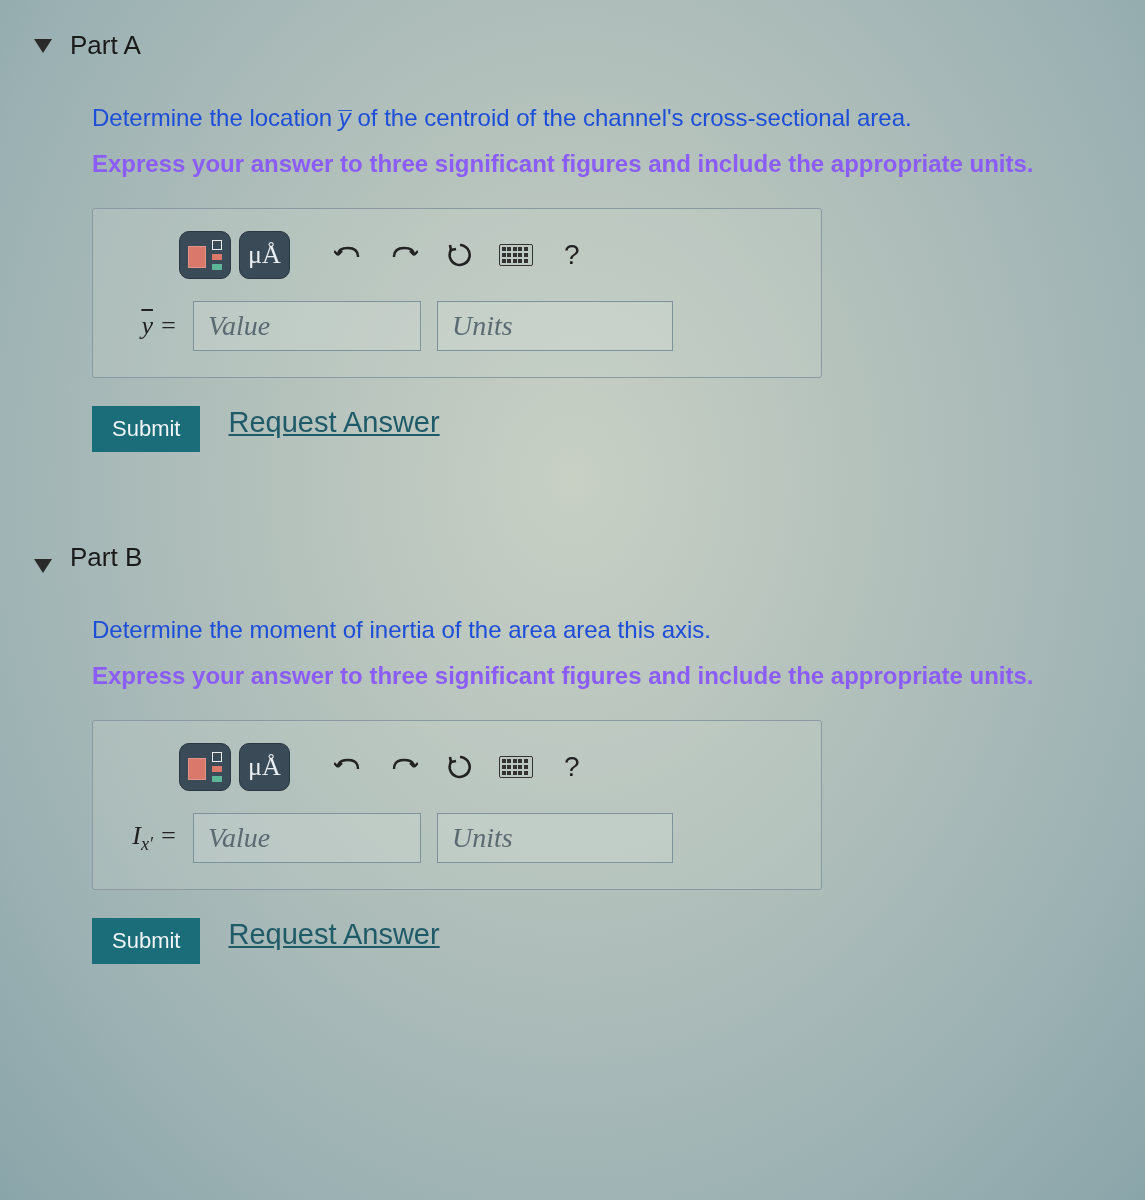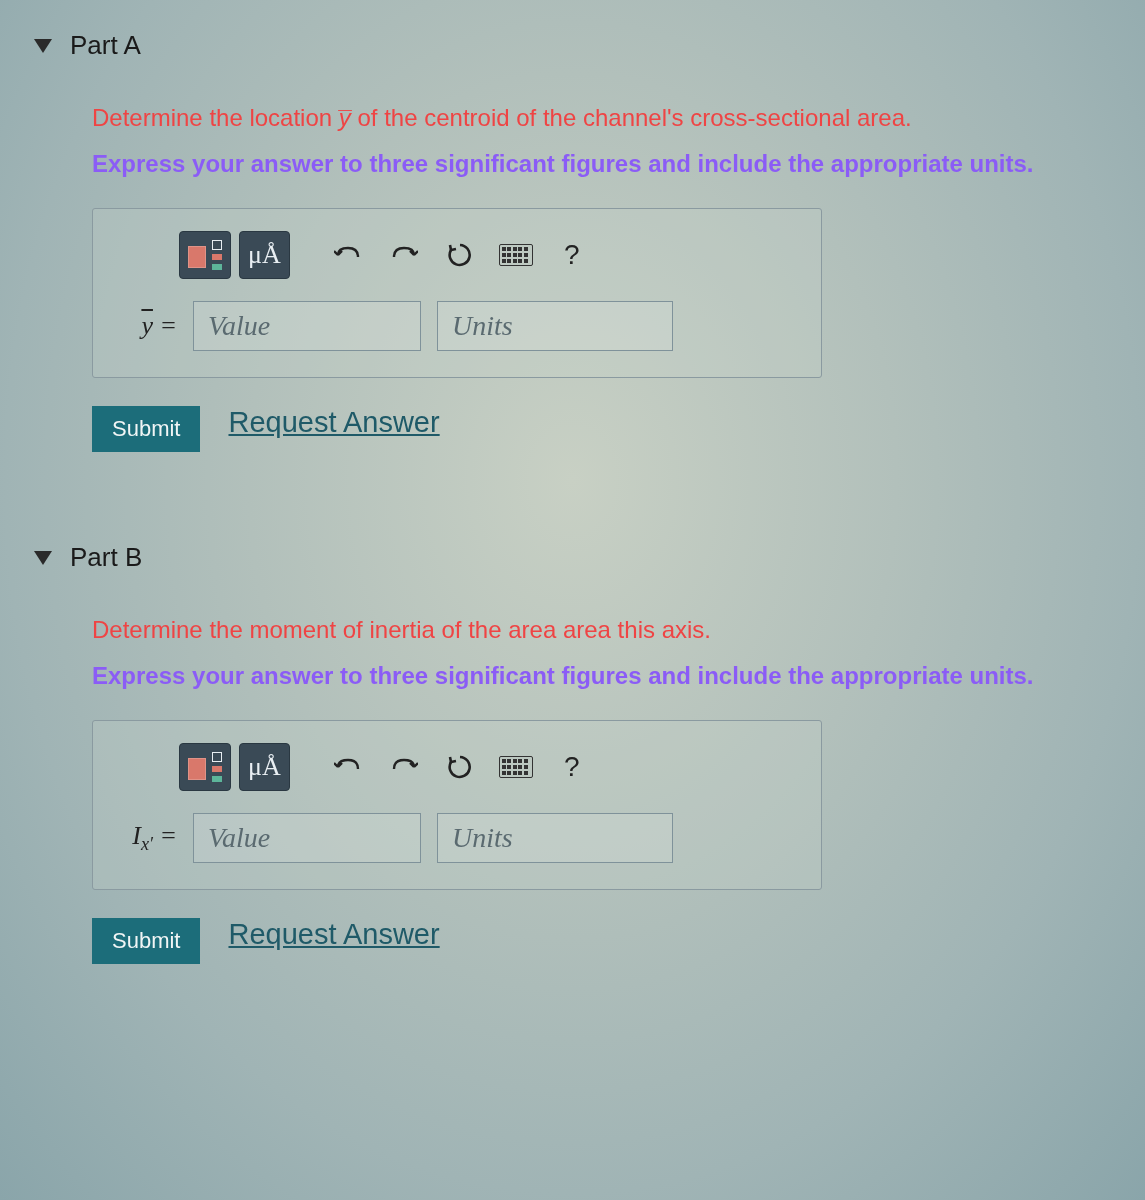--- a/index.html
+++ b/index.html
@@ -28,21 +28,21 @@
   .part-title {
     font-size: 26px;
     font-weight: normal;
     color: #1a1a1a;
   }
   .part-body {
     padding: 0 0 40px 72px;
   }
   .prompt {
     font-size: 24px;
-    color: #ef4444;
+    color: #1d4ed8;
     margin: 22px 0 12px 0;
     line-height: 1.4;
   }
   .prompt .ybar { position: relative; display: inline-block; font-style: italic; }
   .prompt .ybar::before { content:"_"; position:absolute; top:-0.75em; left:0.05em; }
   .hint {
     font-size: 24px;
     font-weight: bold;
     color: #8b5cf6;
     margin-bottom: 28px;
@@ -69,21 +69,21 @@
     display: inline-flex;
     align-items: center;
     justify-content: center;
     font-size: 22px;
     color: #222;
   }
   .tbtn.dark {
     background: #3a4a56;
     color: #e8eef2;
     border: 1px solid #2a3842;
-    border-radius: 4px;
+    border-radius: 10px;
     padding: 0 8px;
     font-family: Georgia, 'Times New Roman', serif;
     font-size: 26px;
   }
   .tpl-icon {
     position: relative; width: 34px; height: 30px;
   }
   .tpl-icon .big { position:absolute; left:0; top:6px; width:18px; height:22px; background:#d9786b; border:1px solid #fff3; }
   .tpl-icon .sq  { position:absolute; right:0; top:0; width:10px; height:10px; border:1.5px solid #e8eef2; }
   .tpl-icon .tb  { position:absolute; right:0; top:14px; width:10px; height:6px; background:#d9786b; }
@@ -210,21 +210,21 @@
       <div class="field unit-field">Units</div>
     </div>
   </div>
 
   <div class="actions">
     <button class="submit-btn">Submit</button>
     <span class="req-link">Request Answer</span>
   </div>
 </div>
 
-<div class="part-header" style="margin-top:40px;">
+<div class="part-header" style="margin-top:40px;align-items:flex-end;">
   <div class="chevron"></div>
   <div class="part-title">Part B</div>
 </div>
 
 <div class="part-body rel">
   <div class="prompt">Determine the moment of inertia of the area area this axis.</div>
   <div class="hint">Express your answer to three significant figures and include the appropriate units.</div>
 
   <div class="answer-box">
     <div class="toolbar">

